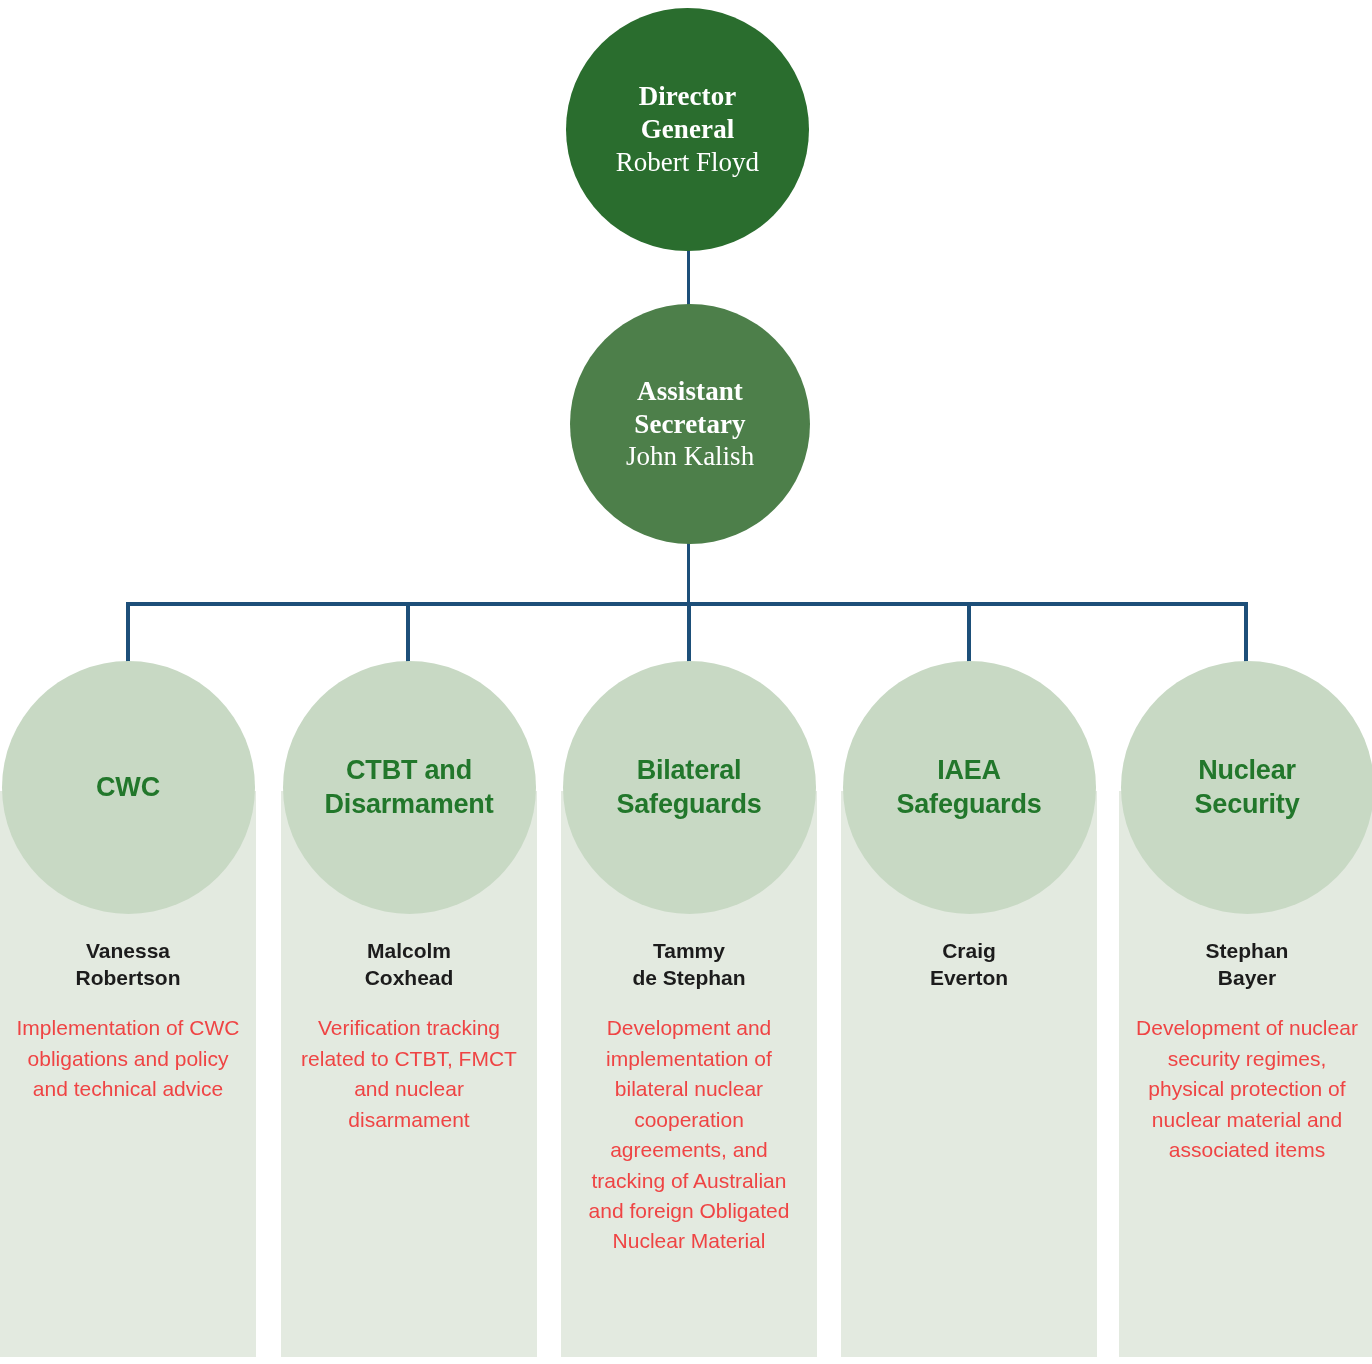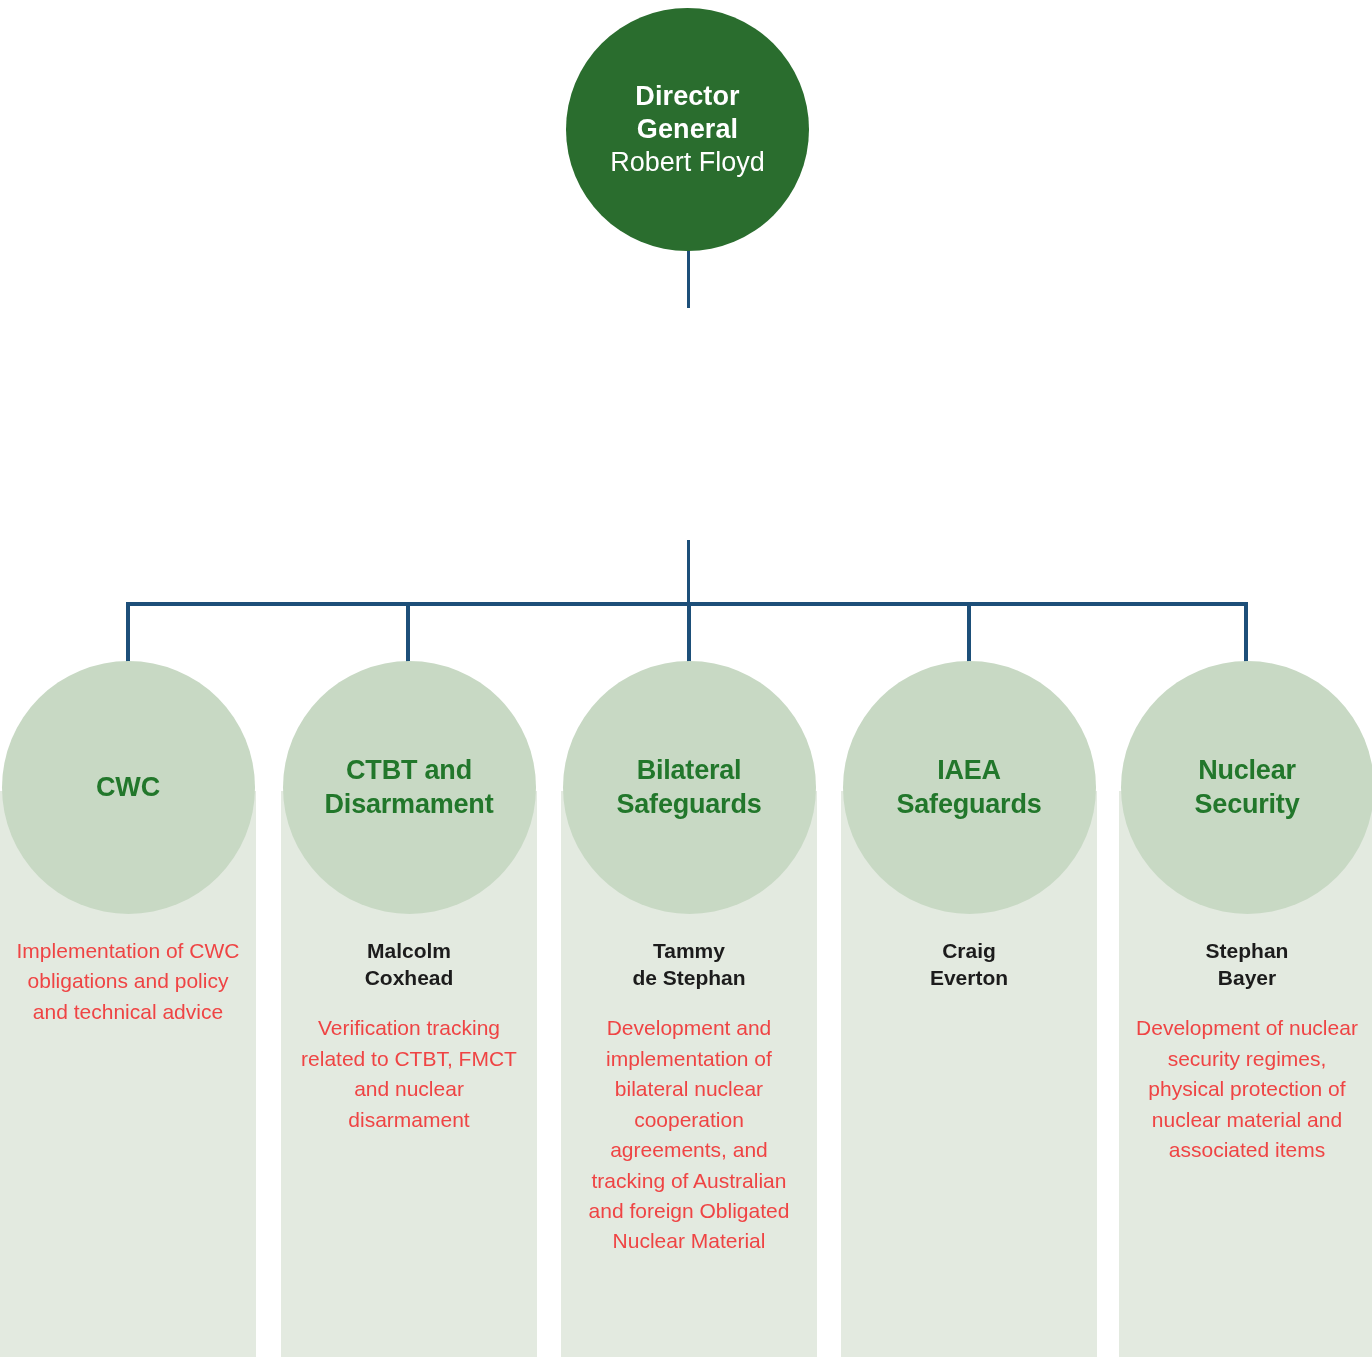--- a/index.html
+++ b/index.html
@@ -22,20 +22,21 @@
   .exec-circle {
     position: absolute;
     border-radius: 50%;
     display: flex;
     flex-direction: column;
     align-items: center;
     justify-content: center;
     color: #ffffff;
     text-align: center;
     z-index: 3;
+    font-family: Liberation Serif, serif;
   }
 
   .exec-circle .role {
     font-weight: bold;
     font-size: 27px;
     line-height: 1.22;
     letter-spacing: 0.1px;
   }
   .exec-circle .person {
     font-size: 27px;
@@ -152,37 +153,48 @@
   <div class="exec-circle" id="dg-circle">
     <div class="role">
       <span>Director</span><br>
       <span>General</span>
     </div>
     <div class="person">Robert Floyd</div>
   </div>
 
   <div class="conn" id="conn-dg-as"></div>
 
+  <div class="exec-circle" id="as-circle">
+    <div class="role">
+      <span>Assistant</span><br>
+      <span>Secretary</span>
+    </div>
+    <div class="person">John Kalish</div>
+  </div>
 
   <div class="conn" id="conn-as-bus"></div>
   <div class="conn" id="conn-bus"></div>
   <div class="drop" id="drop-1"></div>
   <div class="drop" id="drop-2"></div>
   <div class="drop" id="drop-3"></div>
   <div class="drop" id="drop-4"></div>
   <div class="drop" id="drop-5"></div>
 
   <div class="branch" id="branch-0">
     <div class="branch-panel"></div>
     <div class="branch-circle">
       <div class="branch-title">
         <span>CWC</span>
       </div>
     </div>
     <div class="branch-body">
+      <div class="branch-person">
+        <span>Vanessa</span><br>
+        <span>Robertson</span>
+      </div>
       <div class="branch-desc">Implementation of CWC obligations and policy and technical advice</div>
     </div>
   </div>
 
   <div class="branch" id="branch-1">
     <div class="branch-panel"></div>
     <div class="branch-circle">
       <div class="branch-title">
         <span>CTBT and</span><br>
         <span>Disarmament</span>

